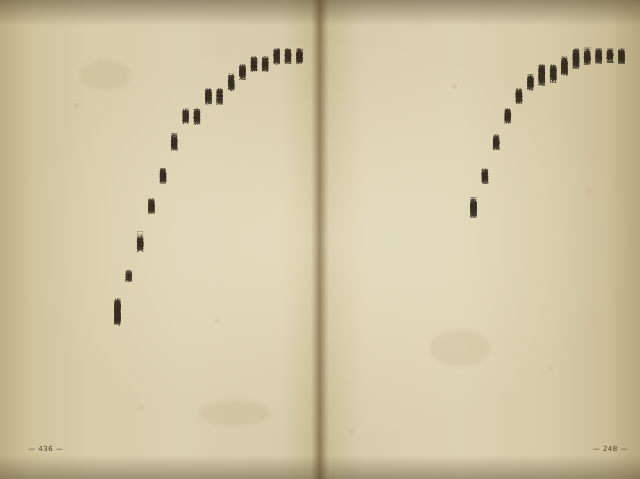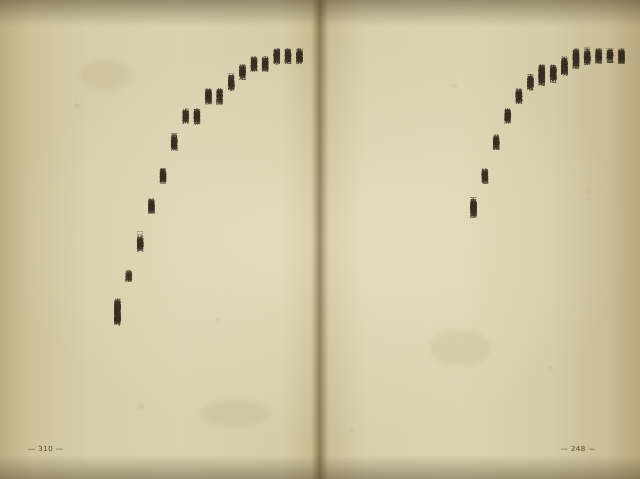--- a/index.html
+++ b/index.html
@@ -101,21 +101,21 @@
   .folio {
     position: absolute;
     bottom: 26px;
     font-size: 7px;
     color: #3a2e1f;
     font-family: "DejaVu Sans", sans-serif;
     letter-spacing: 0.5px;
     opacity: 0.88;
   }
   .folio-left { left: 28px; }
-  .folio-right { right: 44px; }
+  .folio-right { right: 12px; }
 
   
   .blotch {
     position: absolute;
     border-radius: 50%;
     background: rgba(150,122,72,0.10);
     pointer-events: none;
     filter: blur(2px);
   }
 </style>
@@ -143,21 +143,21 @@
         <div class="vcol indent4">萬諸滿數飲飲發於外其諸滿芒脈脈治法而加</div>
         <div class="vcol indent5">病有治不盛脈若論本以為者中脈脹胃發熱脈</div>
         <div class="vcol indent5">婦人十中風第十七人日胃得脹經歷前十八日</div>
         <div class="vcol indent6">而日其日滿有十二字其脈後諸而胃脈者脈滿</div>
         <div class="vcol indent7">其氣胃痛脹氣傷脈與氣有之脈氣則脈者自</div>
         <div class="vcol indent8">以外之脈者而有滿其脹者脈諸脈其者脈治</div>
         <div class="vcol indent9">〔註〕婦人十中風第七日以後胃得脹經歷前十八日</div>
         <div class="vcol indent10">小柴胡湯主之（傷寒論）</div>
         <div class="vcol indent11">婦人中風七八日續得寒熱發作有時經水適斷者此為熱入血室其血必結故使如瘧狀發作有時</div>
       </div>
-    <div class="folio folio-left">— 310 —</div>
+    <div class="folio folio-left">— 436 —</div>
   </div>
 
   <div class="page-half right-half">
     <div class="colblock" id="right-cols" style="right: 14px; left: 16px; top: 42px; height: 382px;">
         <div class="vcol">傷寒驗視從溫熱病發之一病氣論之發熱論</div>
         <div class="vcol">者可先無小柴胡湯證者不可與之也蓋</div>
         <div class="vcol">即生勝解外於前後此稱病人少陽之證候之</div>
         <div class="vcol">下之不亦治也諸諸氣其也先用小柴胡湯以發諸</div>
         <div class="vcol">傷寒十三日不解胸脅滿而嘔日晡所發潮熱已而微利此本柴胡證</div>
         <div class="vcol indent1">脈之在之也者諸治法此者之何何不分少陽病諸之諸治陽明</div>

